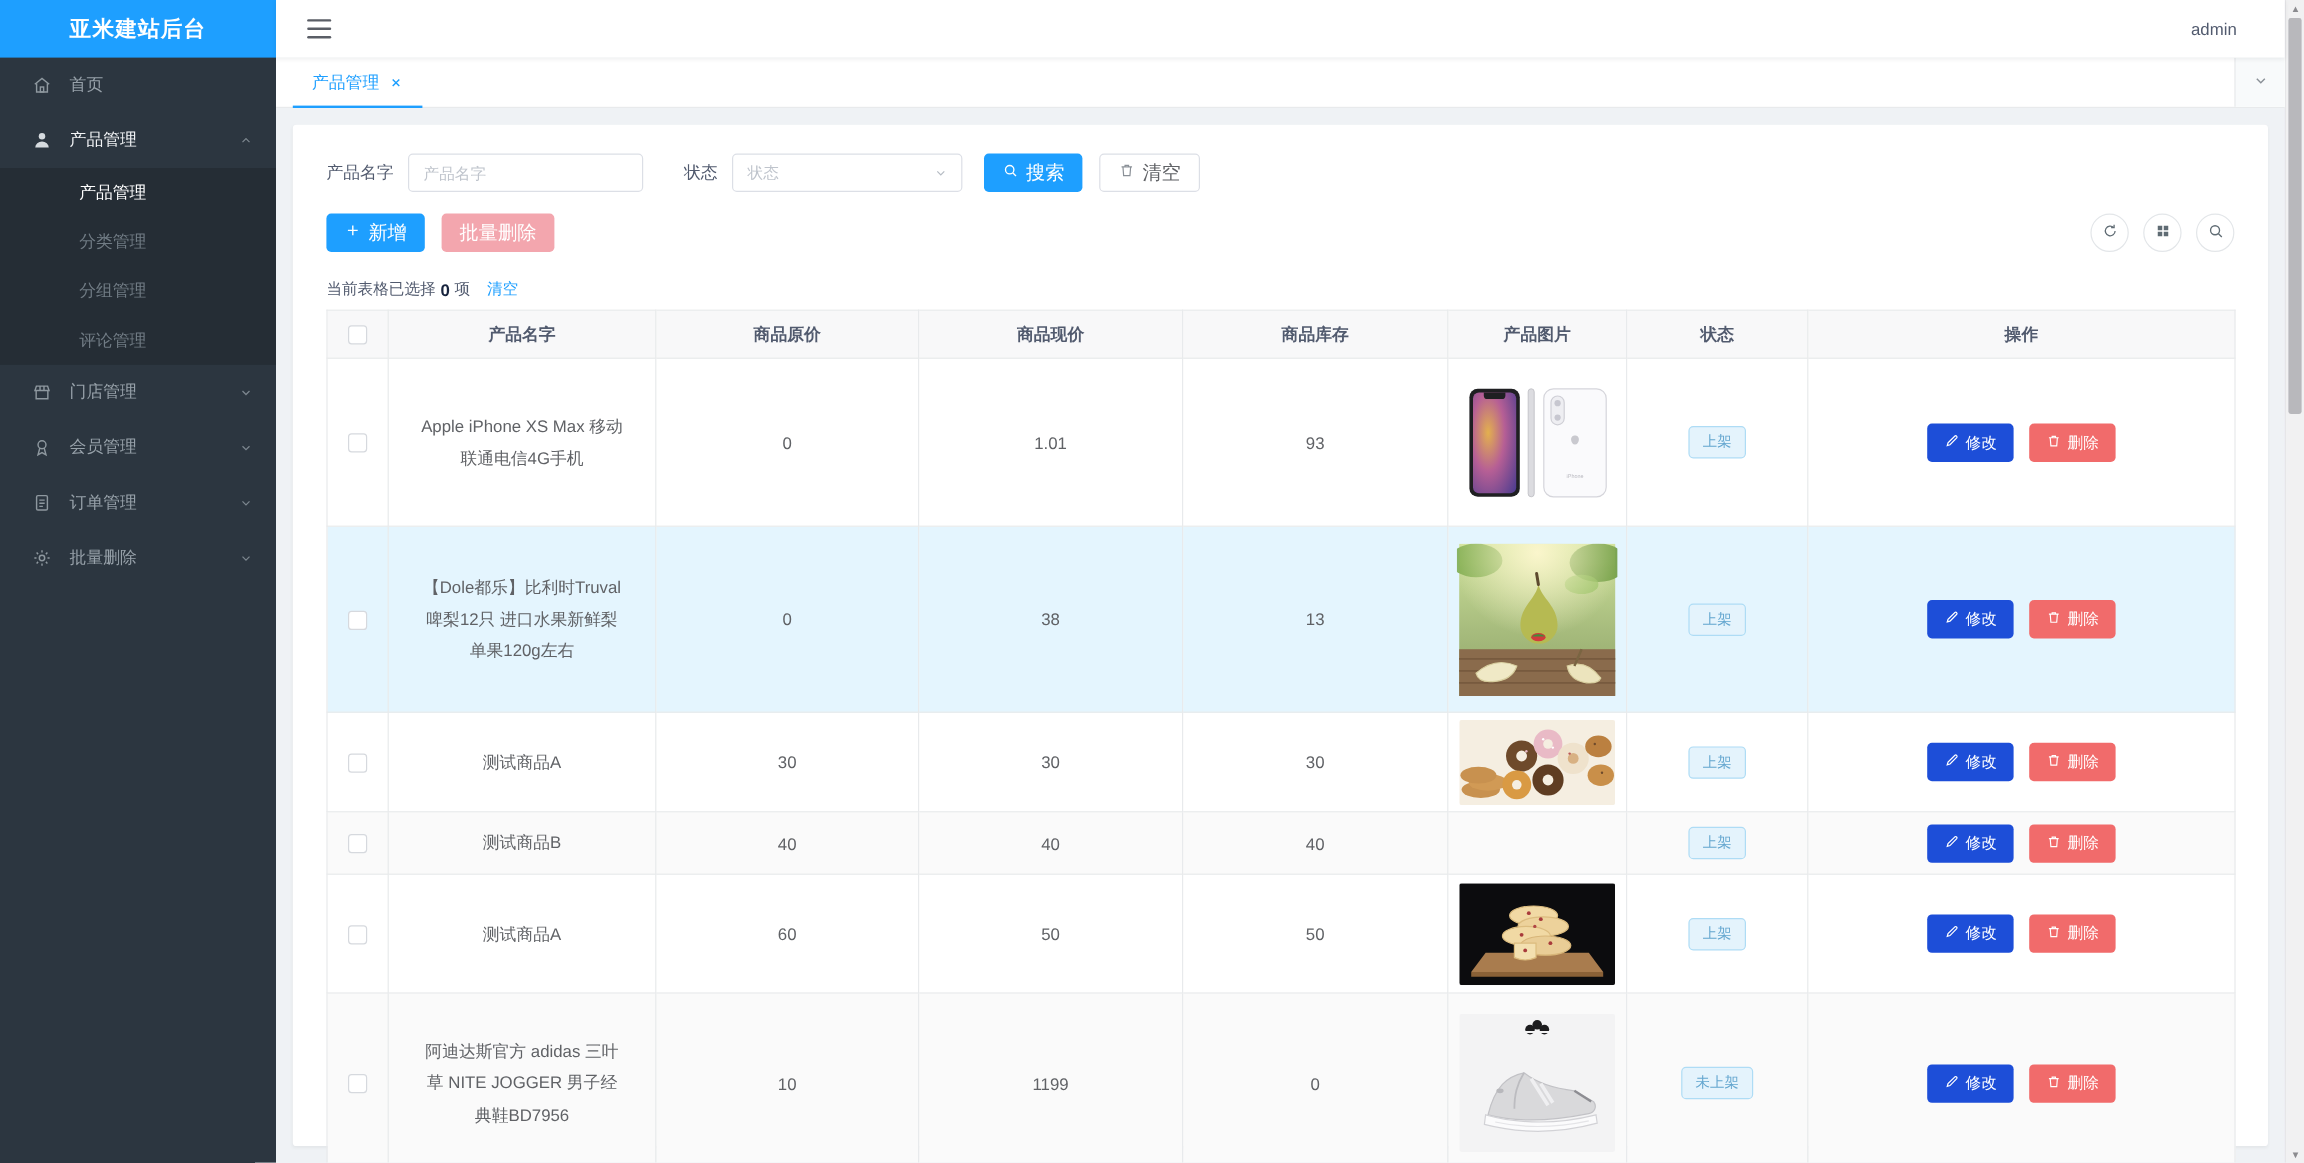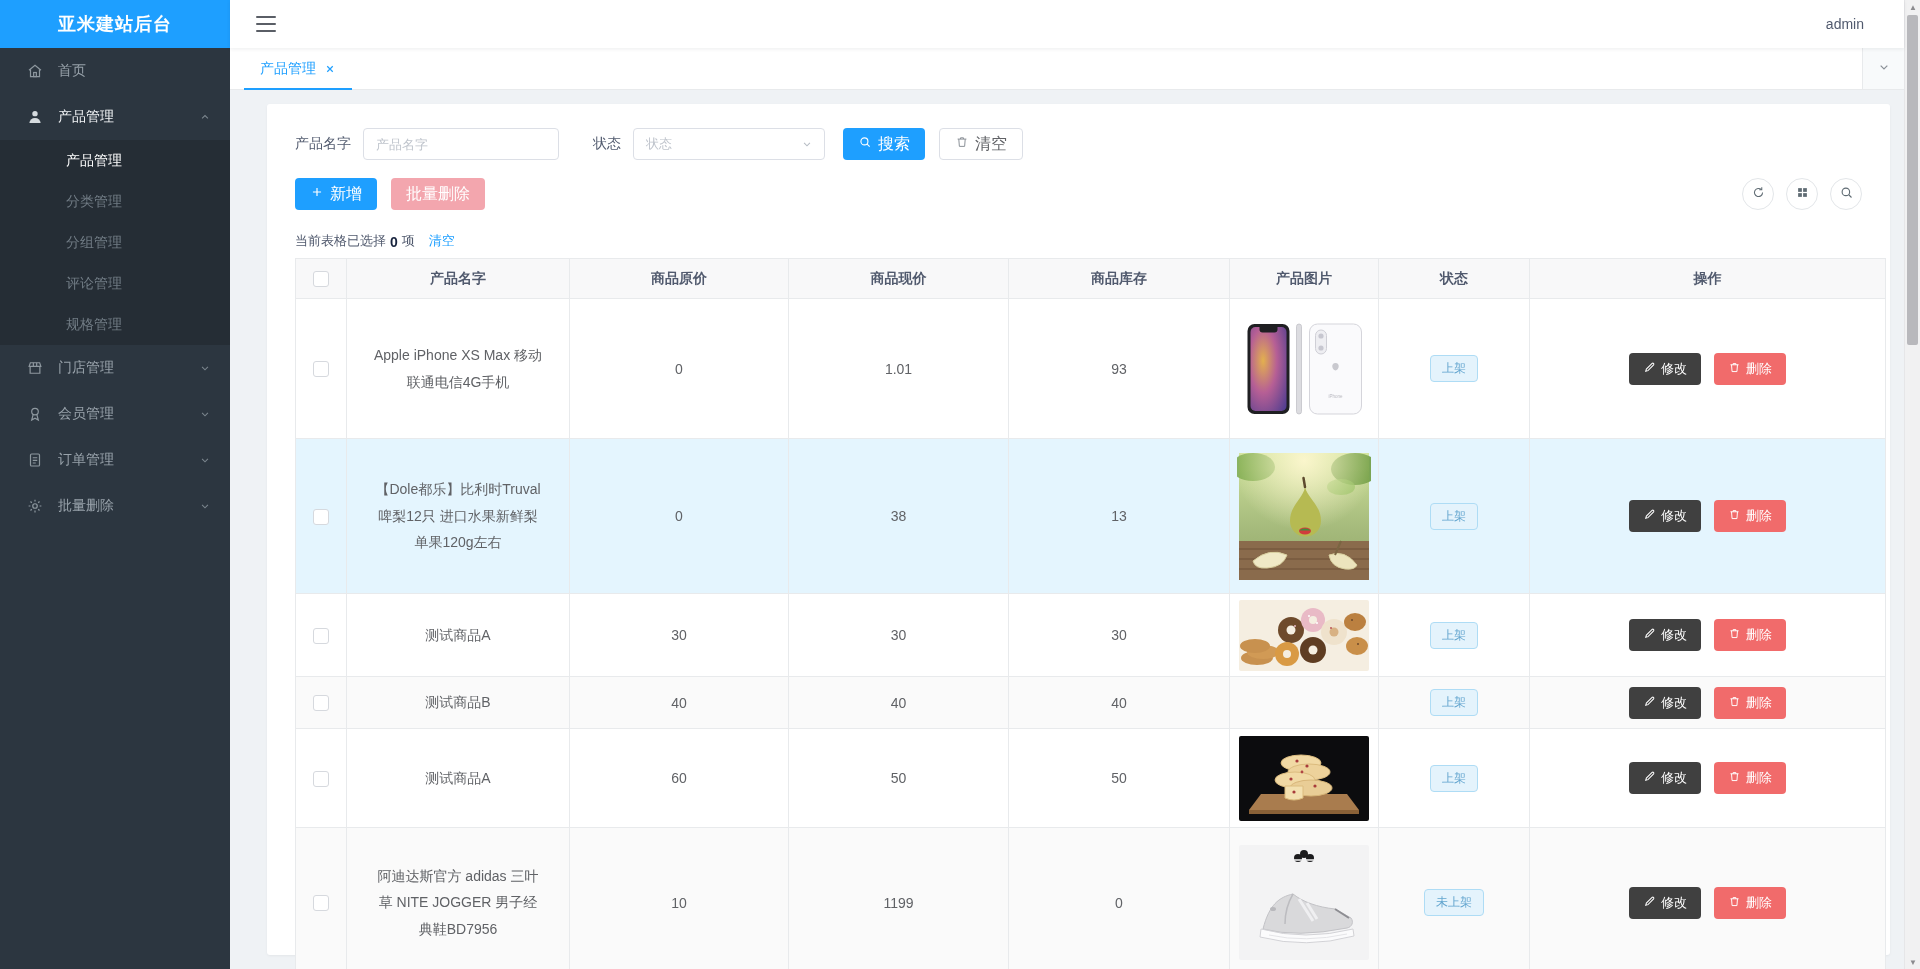--- a/index.html
+++ b/index.html
@@ -39,21 +39,21 @@
     color:#1e9fff; font-size:14px; position:relative; cursor:pointer; }
   .tab.active::after { content:""; position:absolute; left:0; right:0; bottom:-1px; height:2px; background:#1e9fff; }
   .tab .tclose { width:12px; height:12px; color:#1e9fff; cursor:pointer; }
   .tab .tclose svg { width:12px; height:12px; display:block; }
   .tab-more { margin-left:auto; width:42px; border-left:1px solid #e8eaec; background:#f8fafb;
     display:flex; align-items:center; justify-content:center; color:#8a9097; cursor:pointer; }
   .tab-more svg { width:16px; height:16px; }
 
   .content { flex:1; background:#eff2f5; padding:14px; overflow:hidden; }
   .card { background:#fff; border-radius:3px; box-shadow:0 1px 3px rgba(0,0,0,.05);
-    height:100%; padding:24px 28px;margin-left:23px; }
+    height:100%; padding:24px 28px; }
 
   
   .filter-row { display:flex; align-items:center; }
   .f-label { color:#515a6e; margin-right:12px; }
   .f-input { width:196px; height:32px; border:1px solid #dcdfe6; border-radius:4px;
     padding:0 12px; font-size:13px; color:#333; outline:none;
     font-family:"Liberation Sans","DejaVu Sans",sans-serif; }
   .f-input::placeholder { color:#bfc4cc; }
   .f-select { width:192px; height:32px; border:1px solid #dcdfe6; border-radius:4px;
     display:flex; align-items:center; padding:0 10px 0 12px; color:#bfc4cc; font-size:13px;
@@ -95,21 +95,21 @@
   .cb { display:inline-block; width:16px; height:16px; border:1px solid #d6d9de; border-radius:3px;
     background:#fff; cursor:pointer; vertical-align:middle; }
   .prod-img { display:inline-block; vertical-align:middle; border-radius:2px; overflow:hidden; }
   .prod-img svg { display:block; }
   .badge { display:inline-block; padding:4px 11px; font-size:12px; border-radius:4px;
     background:#e4f3fc; border:1px solid #aedcf5; color:#64a6cf; }
   .row-btn { width:72px; height:32px; border:none; border-radius:4px; color:#fff; font-size:13px;
     display:inline-flex; align-items:center; justify-content:center; gap:5px; cursor:pointer;
     font-family:"Liberation Sans","DejaVu Sans",sans-serif; }
   .row-btn svg { width:13px; height:13px; }
-  .row-btn.edit { background:#404040; margin-right:13px; }
+  .row-btn.edit { background:#1d4ed8; margin-right:13px; }
   .row-btn.del { background:#f16b6b; }
 
   
   .vscroll { flex:0 0 16px; background:#f1f1f2; position:relative; border-left:1px solid #e6e6e8; }
   .vs-arrow { position:absolute; left:0; width:16px; height:14px; display:flex; align-items:center;
     justify-content:center; color:#8b8b8f; font-size:8px; cursor:pointer; }
   .vs-up { top:0; } .vs-down { bottom:0; }
   .vs-thumb { position:absolute; left:2px; width:11px; top:15px; height:330px; background:#b8b8bc;
     border-radius:2px; cursor:pointer; }
 </style>
@@ -150,23 +150,20 @@
             <span>产品管理</span>
           </div>
           <div class="sub-item">
             <span>分类管理</span>
           </div>
           <div class="sub-item">
             <span>分组管理</span>
           </div>
           <div class="sub-item">
             <span>评论管理</span>
-          </div>
-          <div class="sub-item">
-            <span>规格管理</span>
           </div>
         </div>
         <div class="side-item">
           <span class="s-icon">
             <svg viewBox="0 0 24 24" fill="none" stroke="currentColor" stroke-width="1.6">
               <path d="M5.8 5 H18.2 L19.8 9.8 H4.2 Z"></path>
               <path d="M5.5 9.8 V19 H18.5 V9.8"></path>
               <path d="M9.8 5 v4.8 M14.2 5 v4.8"></path>
             </svg>
           </span>

